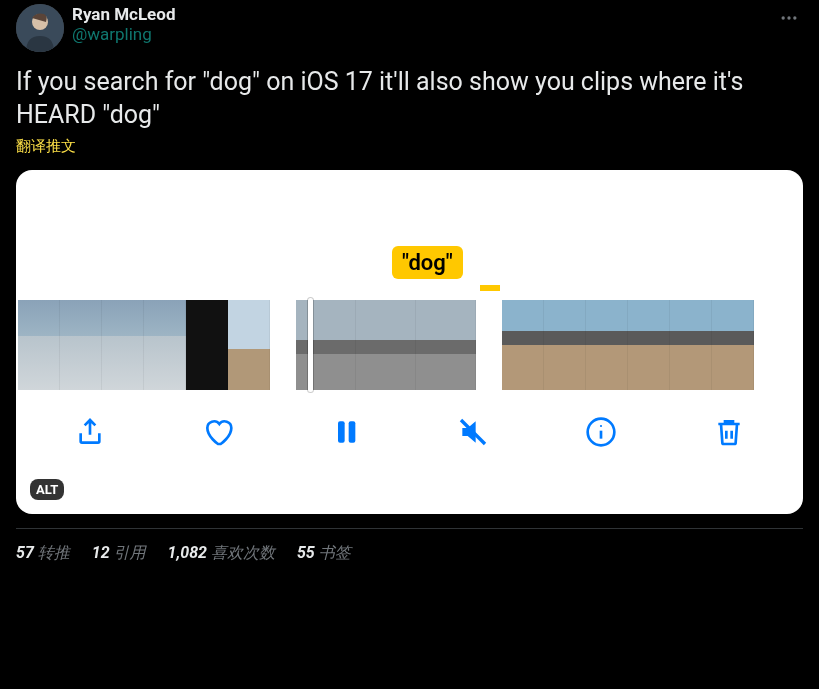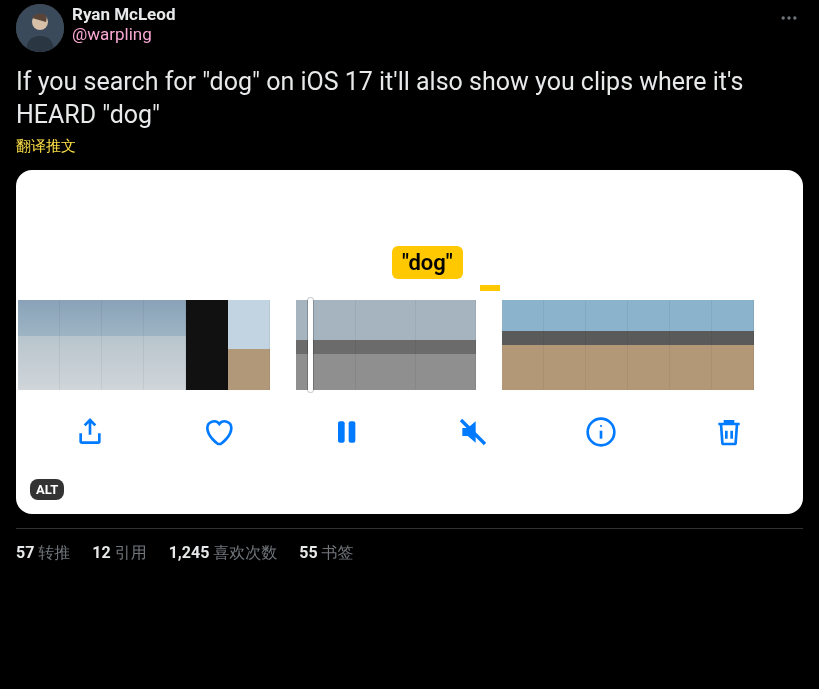--- a/index.html
+++ b/index.html
@@ -29,21 +29,21 @@
   }
   .avatar svg { width: 100%; height: 100%; }
   .name-col { flex: 1; }
   .display-name {
     font-weight: 700;
     font-size: 17px;
     color: #e7e9ea;
   }
   .handle {
     font-size: 17px;
-    color: #f9a8d4;
+    color: #0f766e;
   }
   .more-btn {
     color: #71767b;
     font-size: 20px;
     padding: 4px;
     cursor: pointer;
   }
   .tweet-text {
     margin-top: 14px;
     font-size: 25px;
@@ -176,20 +176,21 @@
     height: 1px;
     background: #2f3336;
     margin-top: 14px;
   }
   .stats-row {
     display: flex;
     gap: 22px;
     margin-top: 14px;
     font-size: 16px;
     color: #71767b;
+    font-style: italic;
   }
   .stat .num {
     color: #e7e9ea;
     font-weight: 700;
   }
 </style>
 </head>
 <body>
 
 <div class="tweet">
@@ -288,16 +289,16 @@
 
     <div class="alt-badge">ALT</div>
   </div>
 
 
   <div class="divider"></div>
 
   <div class="stats-row">
     <div class="stat"><span class="num">57</span><span> 转推</span></div>
     <div class="stat"><span class="num">12</span><span> 引用</span></div>
-    <div class="stat"><span class="num">1,245</span><span> 喜欢次数</span></div>
+    <div class="stat"><span class="num">1,082</span><span> 喜欢次数</span></div>
     <div class="stat"><span class="num">55</span><span> 书签</span></div>
   </div>
 </div>
 
 </body></html>

